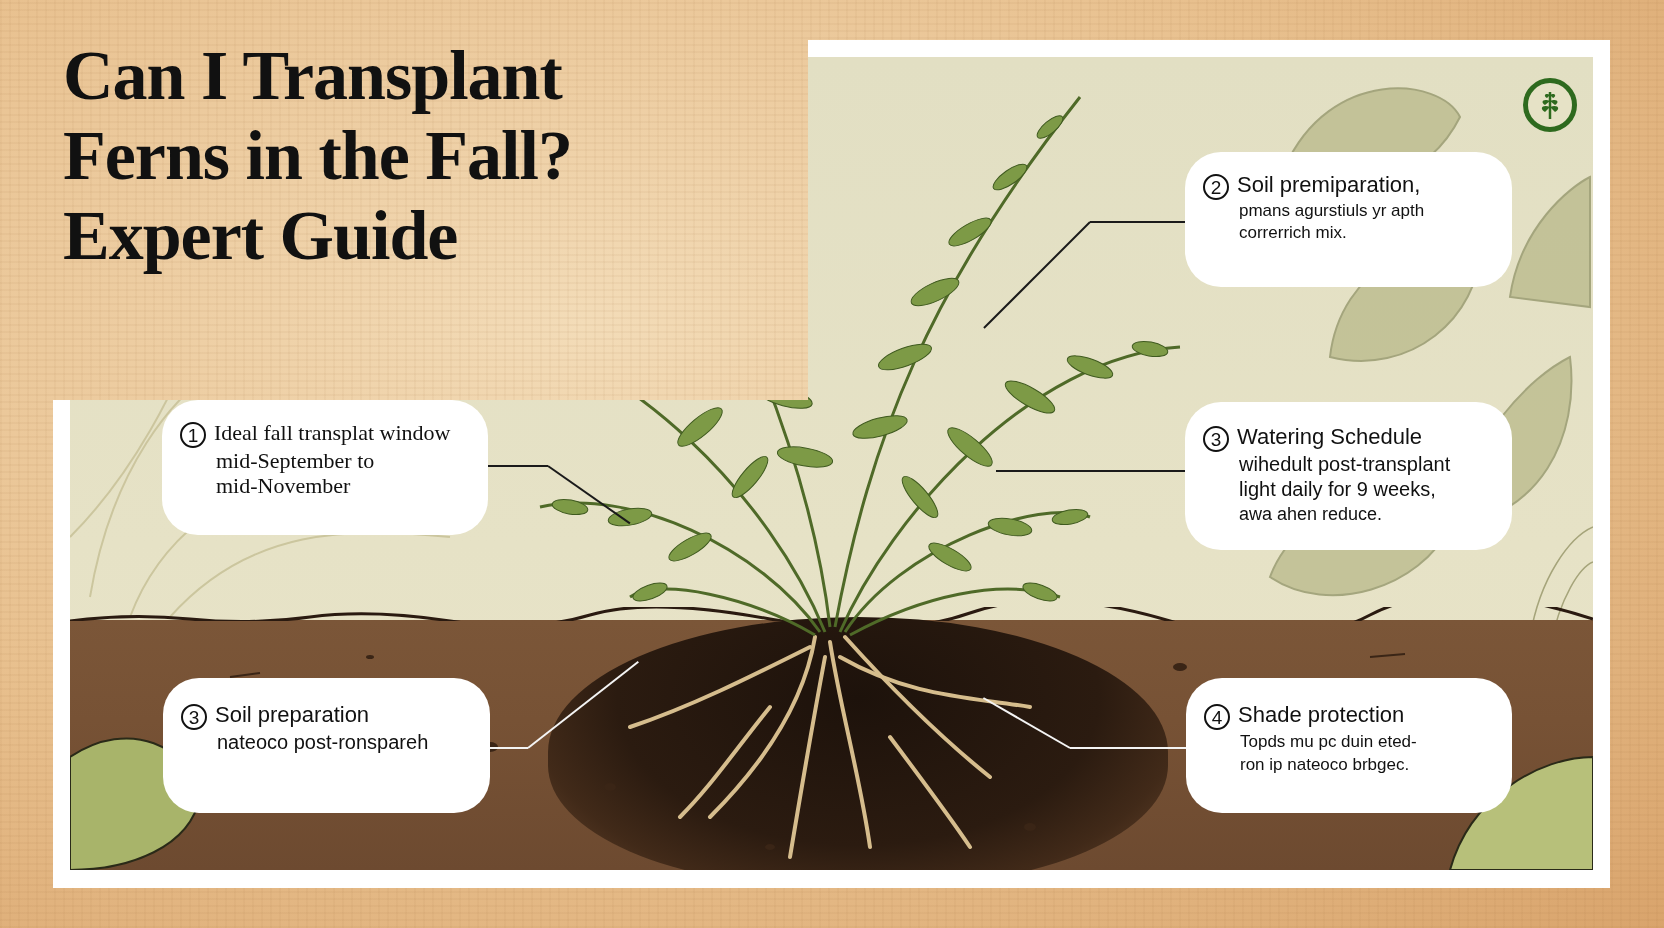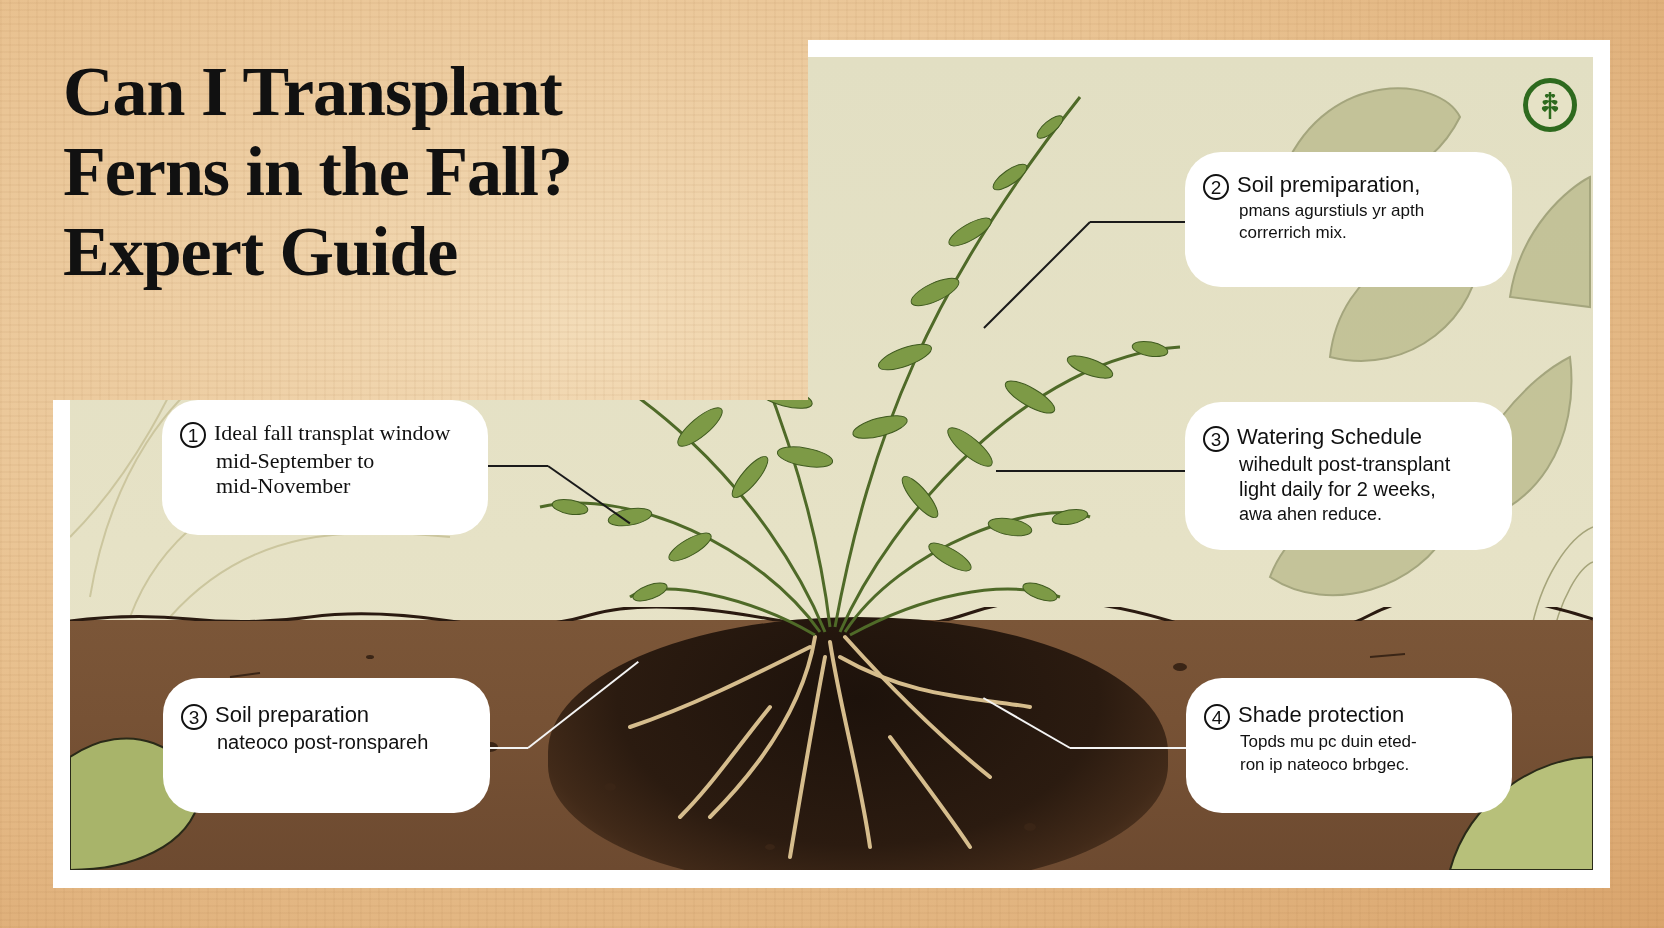--- a/index.html
+++ b/index.html
@@ -19,21 +19,21 @@
     background:#fff;
     clip-path: polygon(755px 0, 100% 0, 100% 100%, 0 100%, 0 360px, 755px 360px);
   }
   .scene {
     position:absolute; left:70px; top:57px; width:1523px; height:813px;
     overflow:hidden;
     background: linear-gradient(180deg, #e2dfc3 0%, #e6e2c6 60%, #e9e4c9 100%);
     clip-path: polygon(738px 0, 100% 0, 100% 100%, 0 100%, 0 343px, 738px 343px);
   }
   .title {
-    position:absolute; left:63px; top:52px;
+    position:absolute; left:63px; top:36px;
     font-family: "Liberation Serif", "DejaVu Serif", serif;
     font-weight:700; font-size:70px; line-height:80px; color:#111;
     letter-spacing:-1px;
   }
   .title div { white-space:nowrap; }
   .soil {
     position:absolute; left:0; top:563px; width:1523px; height:250px;
     background: linear-gradient(180deg, #7b5638 0%, #775235 40%, #6d4a30 100%);
   }
   .soil-edge {
@@ -231,21 +231,21 @@
   <div class="c-body" style="font-size:17px;line-height:22px">pmans agurstiuls yr apth</div>
   <div class="c-body" style="font-size:17px;line-height:22px">correrrich mix.</div>
 </div>
 
 <div class="callout" style="left:1185px;top:402px;width:327px;height:148px;padding-top:22px;">
   <div class="head">
     <span class="num">3</span>
     <span class="c-title">Watering Schedule</span>
   </div>
   <div class="c-body">wihedult post-transplant</div>
-  <div class="c-body">light daily for 2 weeks,</div>
+  <div class="c-body">light daily for 9 weeks,</div>
   <div class="c-body" style="font-size:18px">awa ahen reduce.</div>
 </div>
 
 <div class="callout" style="left:163px;top:678px;width:327px;height:135px;padding-top:24px;">
   <div class="head">
     <span class="num">3</span>
     <span class="c-title">Soil preparation</span>
   </div>
   <div class="c-body">nateoco post-ronspareh</div>
 </div>

